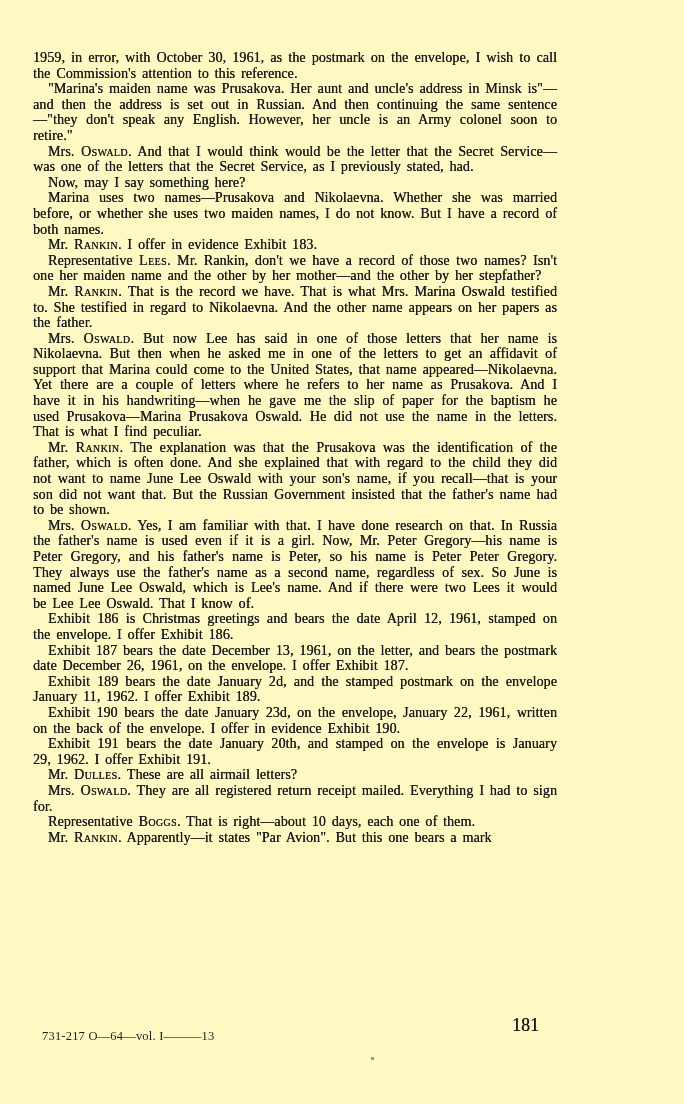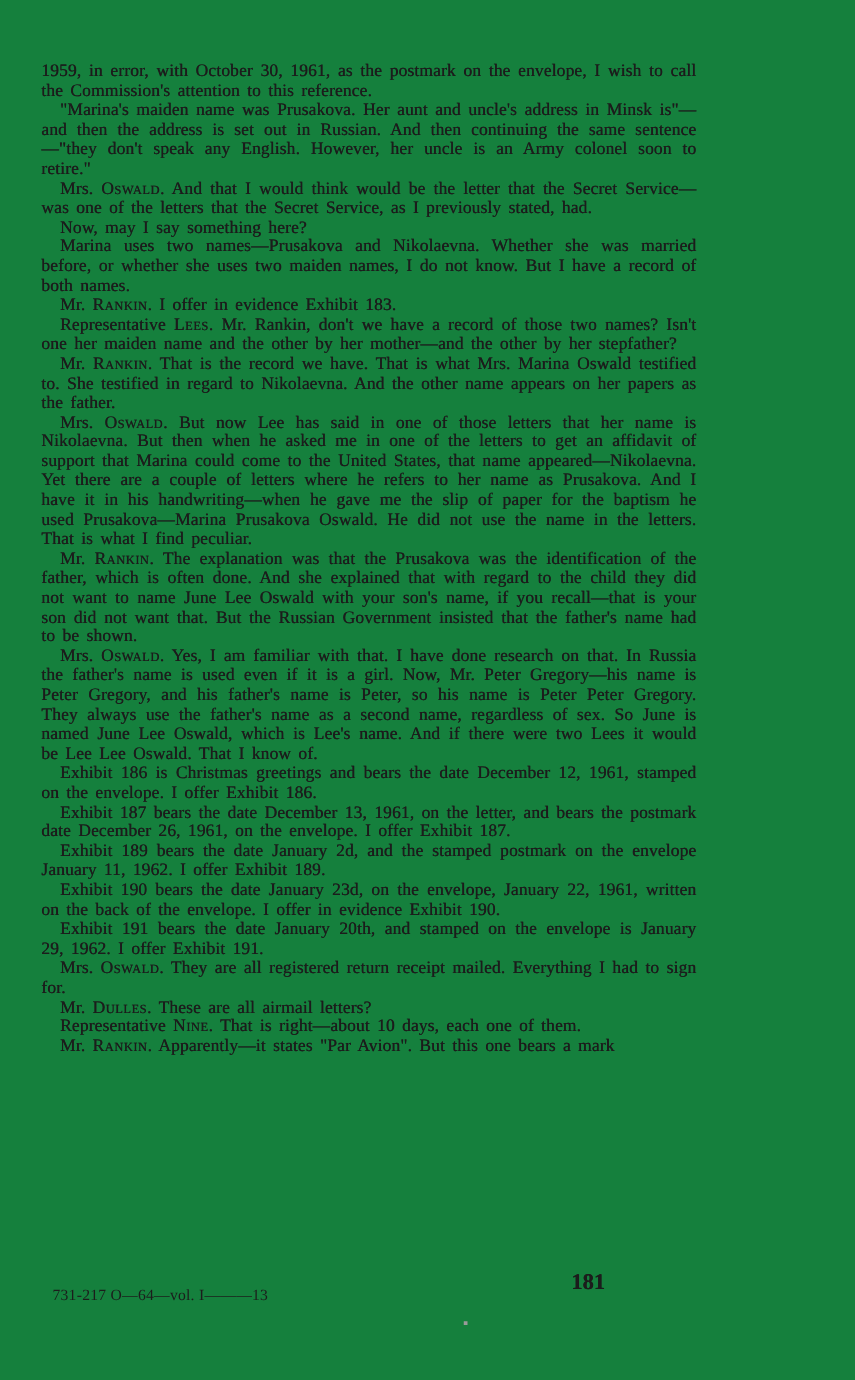--- a/index.html
+++ b/index.html
@@ -4,21 +4,21 @@
 <style>
   html, body {
     margin: 0;
     padding: 0;
     background: #ffffff;
   }
   .page {
     position: relative;
     width: 684px;
     height: 1104px;
-    background: #15803d;
+    background: #fef9c3;
     font-family: "Liberation Serif", serif;
     color: #1c1c1c;
     overflow: hidden;
   }
   .transcript {
     position: absolute;
     left: 33px;
     top: 50px;
     width: 524px;
     font-size: 14px;
@@ -35,25 +35,26 @@
   .para.indent {
     text-indent: 15px;
   }
   .sc {
     font-variant: small-caps;
     letter-spacing: 0.4px;
   }
   .page-number {
     position: absolute;
     top: 1016px;
-    left: 457px;
+    left: 439px;
     width: 100px;
+    text-align: right;
     font-size: 18px;
     line-height: 18px;
-    font-weight: bold;
+    font-weight: normal;
     color: #1c1c1c;
     text-shadow: 0.25px 0 0 currentColor;
   }
   .imprint {
     position: absolute;
     top: 1029px;
     left: 42px;
     font-size: 12.5px;
     line-height: 14px;
     font-weight: normal;
@@ -78,26 +79,26 @@
       <p class="para indent">"Marina's maiden name was Prusakova.  Her aunt and uncle's address in Minsk is"—and then the address is set out in Russian.  And then continuing the same sentence—"they don't speak any English.  However, her uncle is an Army colonel soon to retire."</p>
       <p class="para indent">Mrs. <span class="sc">Oswald</span>.  And that I would think would be the letter that the Secret Service—was one of the letters that the Secret Service, as I previously stated, had.</p>
       <p class="para indent">Now, may I say something here?</p>
       <p class="para indent">Marina uses two names—Prusakova and Nikolaevna.  Whether she was married before, or whether she uses two maiden names, I do not know.  But I have a record of both names.</p>
       <p class="para indent">Mr. <span class="sc">Rankin</span>.  I offer in evidence Exhibit 183.</p>
       <p class="para indent">Representative <span class="sc">Lees</span>.  Mr. Rankin, don't we have a record of those two names? Isn't one her maiden name and the other by her mother—and the other by her stepfather?</p>
       <p class="para indent">Mr. <span class="sc">Rankin</span>.  That is the record we have.  That is what Mrs. Marina Oswald testified to.  She testified in regard to Nikolaevna.  And the other name appears on her papers as the father.</p>
       <p class="para indent">Mrs. <span class="sc">Oswald</span>.  But now Lee has said in one of those letters that her name is Nikolaevna.  But then when he asked me in one of the letters to get an affidavit of support that Marina could come to the United States, that name appeared—Nikolaevna.  Yet there are a couple of letters where he refers to her name as Prusakova.  And I have it in his handwriting—when he gave me the slip of paper for the baptism he used Prusakova—Marina Prusakova Oswald.  He did not use the name in the letters.  That is what I find peculiar.</p>
       <p class="para indent">Mr. <span class="sc">Rankin</span>.  The explanation was that the Prusakova was the identification of the father, which is often done.  And she explained that with regard to the child they did not want to name June Lee Oswald with your son's name, if you recall—that is your son did not want that.  But the Russian Government insisted that the father's name had to be shown.</p>
       <p class="para indent">Mrs. <span class="sc">Oswald</span>.  Yes, I am familiar with that.  I have done research on that. In Russia the father's name is used even if it is a girl.  Now, Mr. Peter Gregory—his name is Peter Gregory, and his father's name is Peter, so his name is Peter Peter Gregory.  They always use the father's name as a second name, regardless of sex.  So June is named June Lee Oswald, which is Lee's name.  And if there were two Lees it would be Lee Lee Oswald.  That I know of.</p>
-      <p class="para indent">Exhibit 186 is Christmas greetings and bears the date December 12, 1961, stamped on the envelope.  I offer Exhibit 186.</p>
+      <p class="para indent">Exhibit 186 is Christmas greetings and bears the date April 12, 1961, stamped on the envelope.  I offer Exhibit 186.</p>
       <p class="para indent">Exhibit 187 bears the date December 13, 1961, on the letter, and bears the postmark date December 26, 1961, on the envelope.  I offer Exhibit 187.</p>
       <p class="para indent">Exhibit 189 bears the date January 2d, and the stamped postmark on the envelope January 11, 1962.  I offer Exhibit 189.</p>
       <p class="para indent">Exhibit 190 bears the date January 23d, on the envelope, January 22, 1961, written on the back of the envelope.  I offer in evidence Exhibit 190.</p>
       <p class="para indent">Exhibit 191 bears the date January 20th, and stamped on the envelope is January 29, 1962.  I offer Exhibit 191.</p>
+      <p class="para indent">Mr. <span class="sc">Dulles</span>.  These are all airmail letters?</p>
       <p class="para indent">Mrs. <span class="sc">Oswald</span>.  They are all registered return receipt mailed.  Everything I had to sign for.</p>
-      <p class="para indent">Mr. <span class="sc">Dulles</span>.  These are all airmail letters?</p>
-      <p class="para indent">Representative <span class="sc">Nine</span>.  That is right—about 10 days, each one of them.</p>
+      <p class="para indent">Representative <span class="sc">Boggs</span>.  That is right—about 10 days, each one of them.</p>
       <p class="para indent">Mr. <span class="sc">Rankin</span>.  Apparently—it states "Par Avion".  But this one bears a mark</p>
     </div>
   <div class="page-number">181</div>
   <div class="imprint">731-217 O—64—vol. I———13</div>
   <div class="speck"></div>
 </div>
 
 </body></html>

